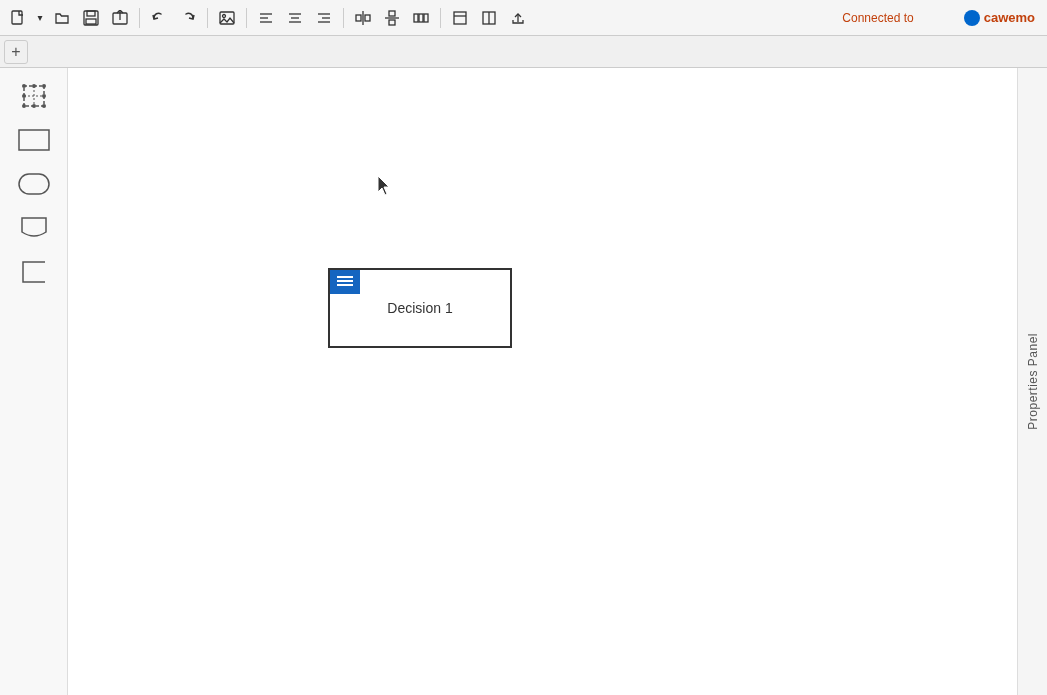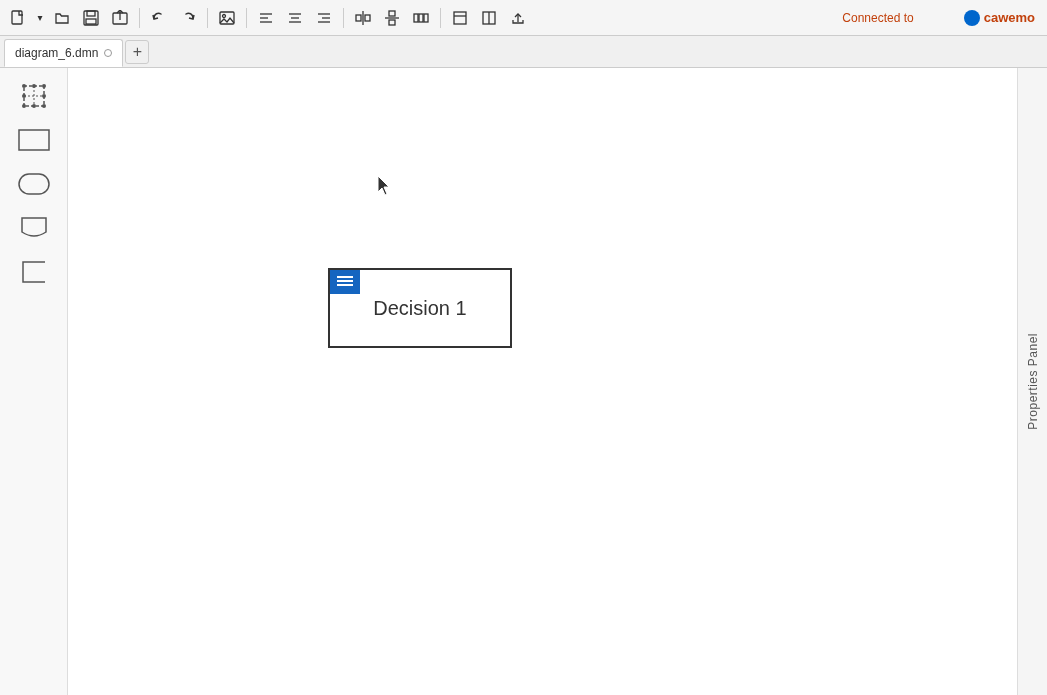--- a/index.html
+++ b/index.html
@@ -181,21 +181,21 @@
     }
     #decision-label {
       position: absolute;
       top: 0;
       left: 0;
       right: 0;
       bottom: 0;
       display: flex;
       align-items: center;
       justify-content: center;
-      font-size: 20px;
+      font-size: 14px;
       color: #333;
     }
 
     
     #properties-panel {
       position: absolute;
       right: 0;
       top: 0;
       width: 30px;
       height: 100%;
@@ -345,24 +345,20 @@
   <div class="connected-label">
     <span>Connected to</span>
     <span class="cawemo-logo">
       <span class="cawemo-dot"></span>
       <span>cawemo</span>
     </span>
   </div>
 </div>
 
 <div id="tab-bar">
-  <div class="tab">
-    <span>diagram_6.dmn</span>
-    <span class="tab-dot"></span>
-  </div>
   <div class="tab-add">+</div>
 </div>
 
 <div id="main">
 
   <div id="left-toolbar">
 
     <div class="shape-btn" title="Select">
       <svg width="30" height="30" viewBox="0 0 30 30" fill="none">
         <rect x="5" y="5" width="20" height="20" stroke="#555" stroke-width="1.5" stroke-dasharray="3 2" fill="none"></rect>

